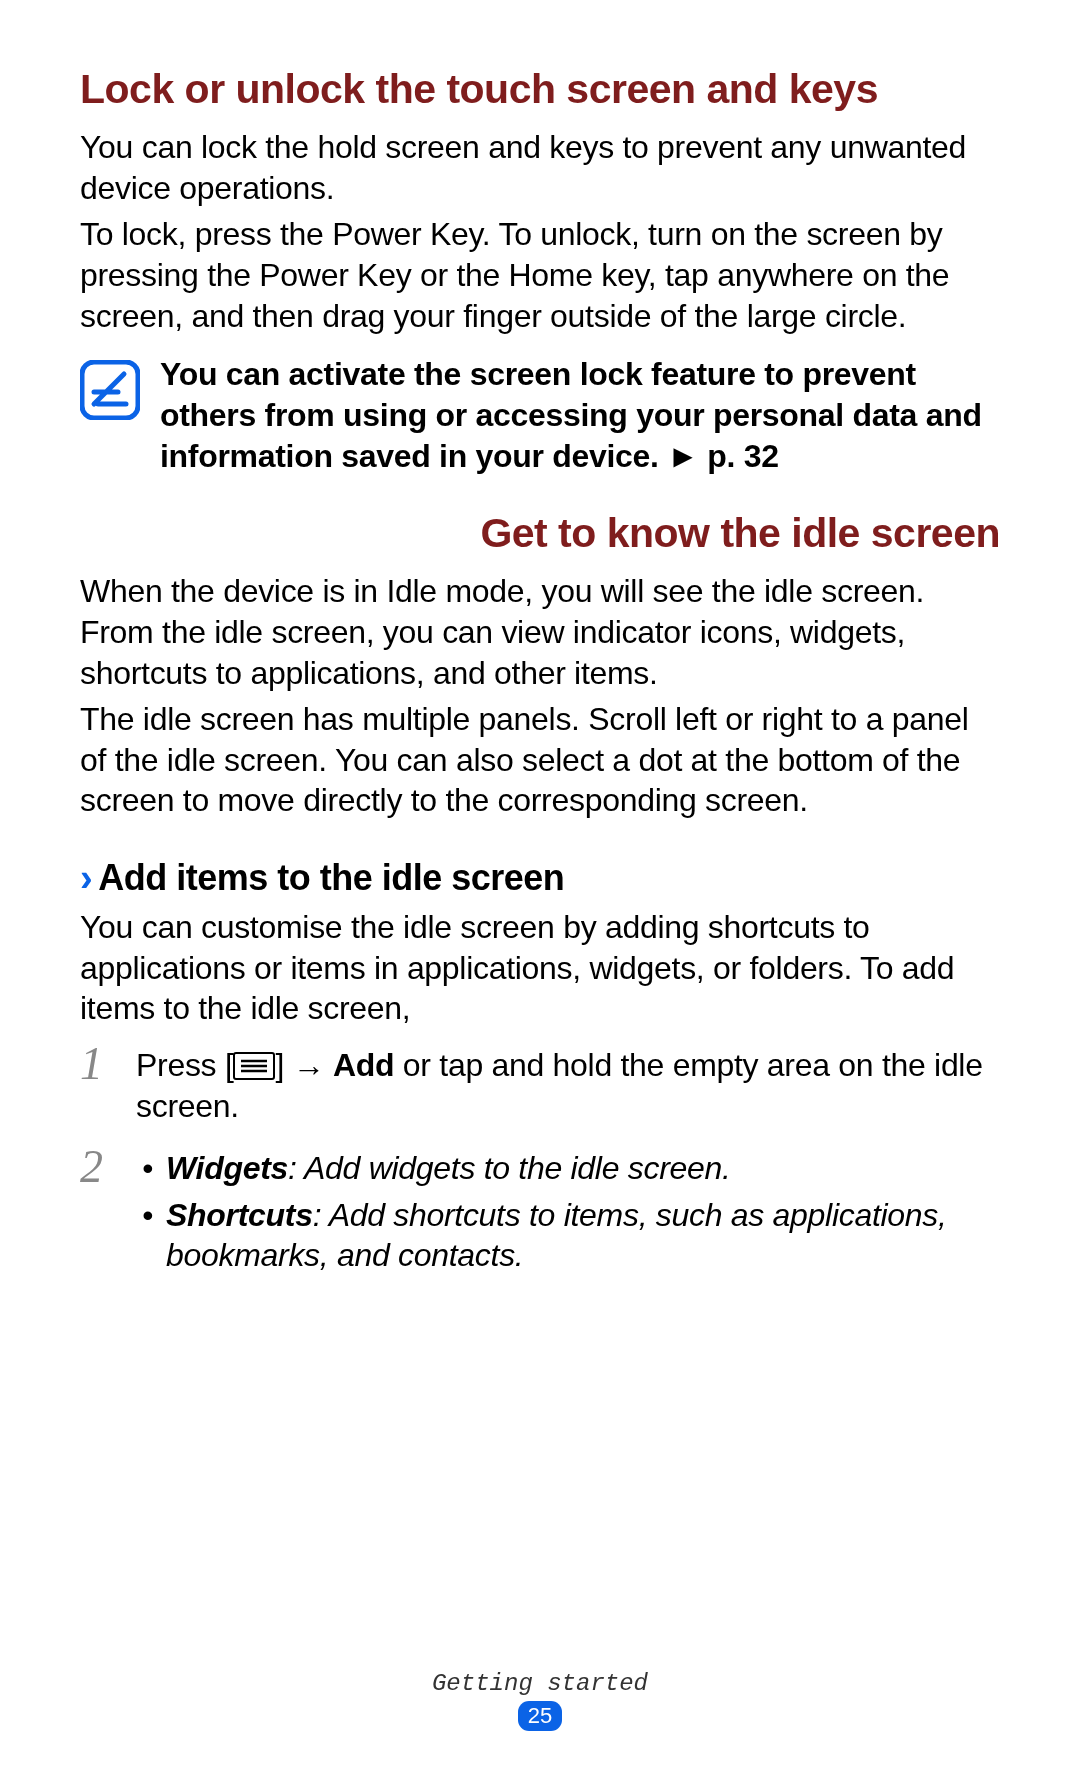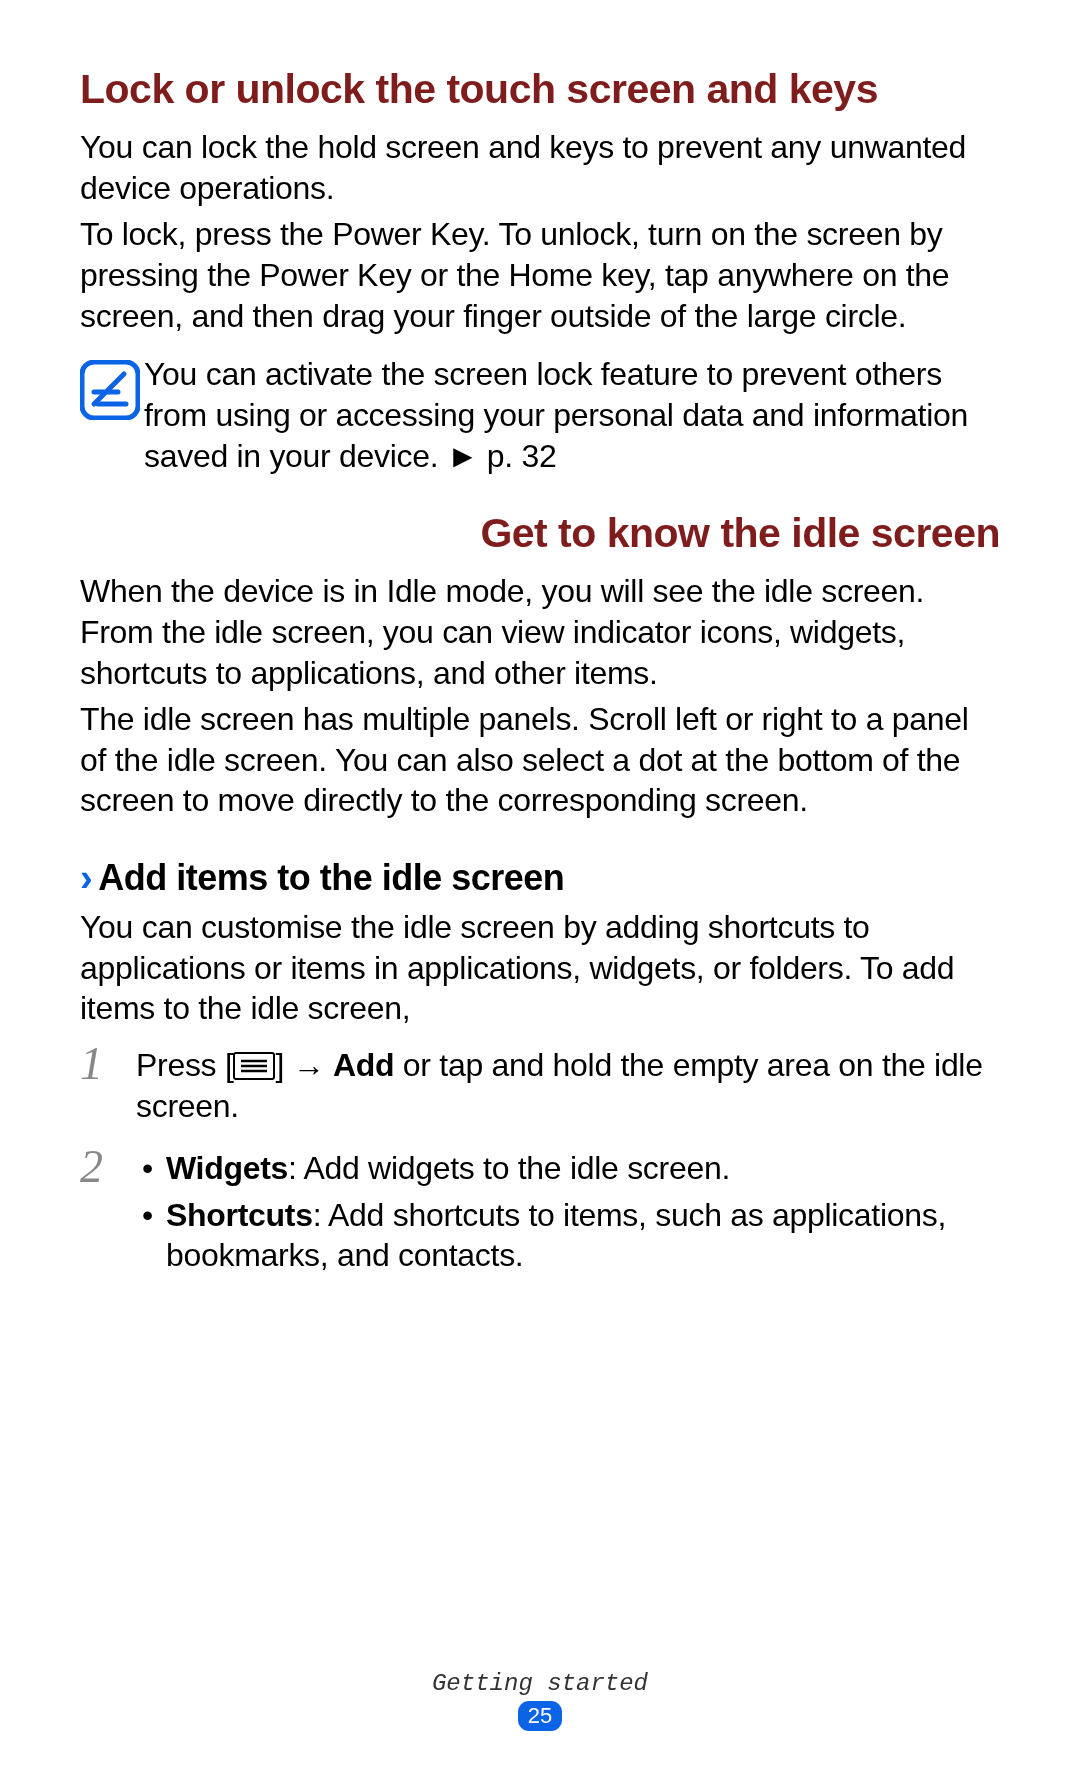--- a/index.html
+++ b/index.html
@@ -22,22 +22,23 @@
     font-size: 32px;
     line-height: 1.27;
     margin-bottom: 6px;
     letter-spacing: -0.3px;
   }
   .para + .para { margin-top: 2px; }
   .section-gap { margin-top: 34px; text-align: right; }
   .note-row {
     display: flex;
     align-items: flex-start;
-    gap: 4px;
+    gap: 20px;
     margin-top: 18px;
+    font-weight: bold;
   }
   .note-icon {
     flex: 0 0 auto;
     width: 60px;
     height: 60px;
     margin-top: 6px;
   }
   .note-icon svg { width: 60px; height: 60px; display: block; }
   .note-text {
     font-size: 32px;
@@ -89,20 +90,21 @@
   .menu-icon {
     display: inline-block;
     width: 42px;
     height: 28px;
     vertical-align: -4px;
   }
   .menu-icon svg { width: 42px; height: 28px; display: block; }
   ul.bullets {
     list-style: none;
     margin-top: 10px;
+    font-style: italic;
   }
   ul.bullets > li {
     position: relative;
     padding-left: 30px;
     font-size: 32px;
     line-height: 1.27;
     margin-bottom: 6px;
     letter-spacing: -0.3px;
   }
   ul.bullets > li::before {

